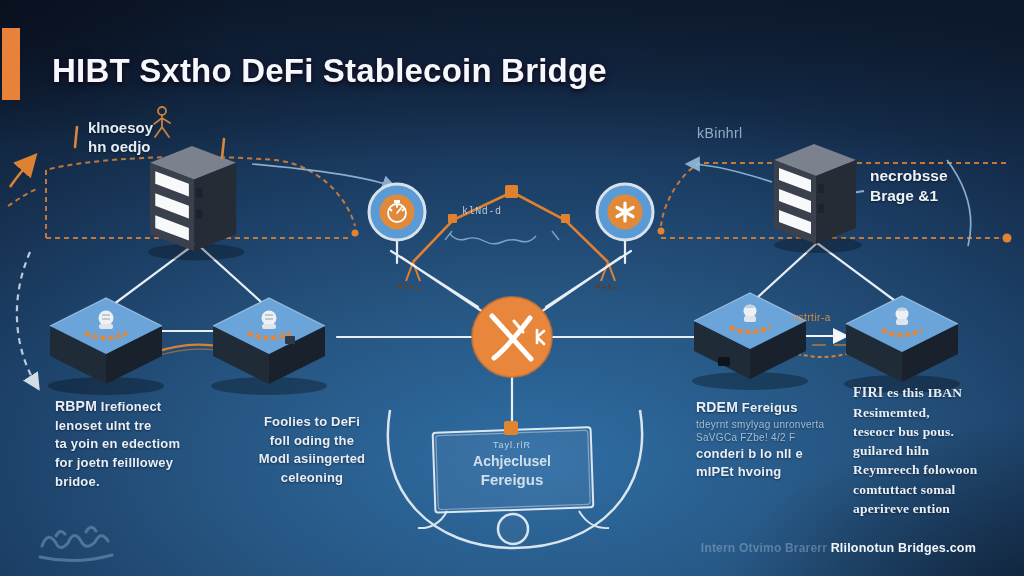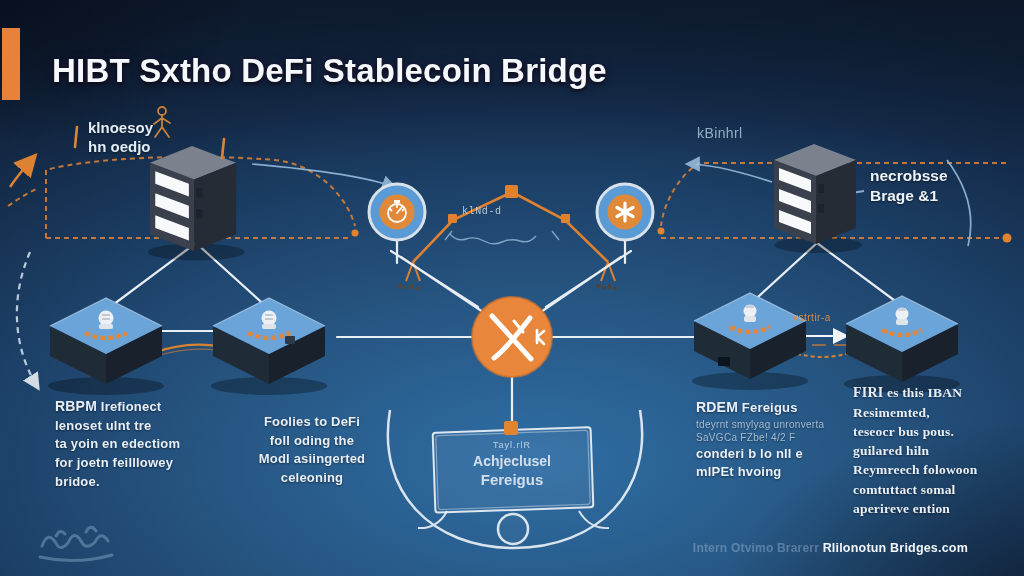--- a/index.html
+++ b/index.html
@@ -30,21 +30,21 @@
   .centerbox .l2{font-size:14px;font-weight:600;margin-top:3px;}
   .centerbox .l3{font-size:15px;font-weight:600;margin-top:2px;}
   .block{color:#e9eff6;font-size:13px;line-height:1.44;font-weight:600;letter-spacing:.2px;
     text-shadow:0 1px 2px rgba(5,12,24,.55);}
   .block b{font-weight:700;font-size:14px;}
   .b1{left:55px;top:396px;width:180px;}
   .b2{left:232px;top:413px;width:160px;text-align:center;}
   .b3{left:696px;top:397px;width:170px;}
   .b3 .tiny{font-size:10px;line-height:1.35;font-weight:400;color:#c3d4e4;opacity:.8;letter-spacing:.3px;}
   .b4{left:853px;top:383px;width:165px;font-size:13.5px;line-height:1.42;font-family:Liberation Serif, serif;}
-  .footer{right:56px;top:541px;font-size:12px;letter-spacing:.2px;}
+  .footer{right:48px;top:541px;font-size:12px;letter-spacing:.2px;}
   .footer .faint{color:rgba(170,195,220,.40);font-weight:600;}
   .footer .bold{color:#f2f6fa;font-weight:700;font-size:12.5px;}
 </style>
 </head>
 <body>
 
 <div class="stage">
 
   <div class="abs" style="left:2px;top:28px;width:18px;height:72px;background:#E8823A;"></div>
 

